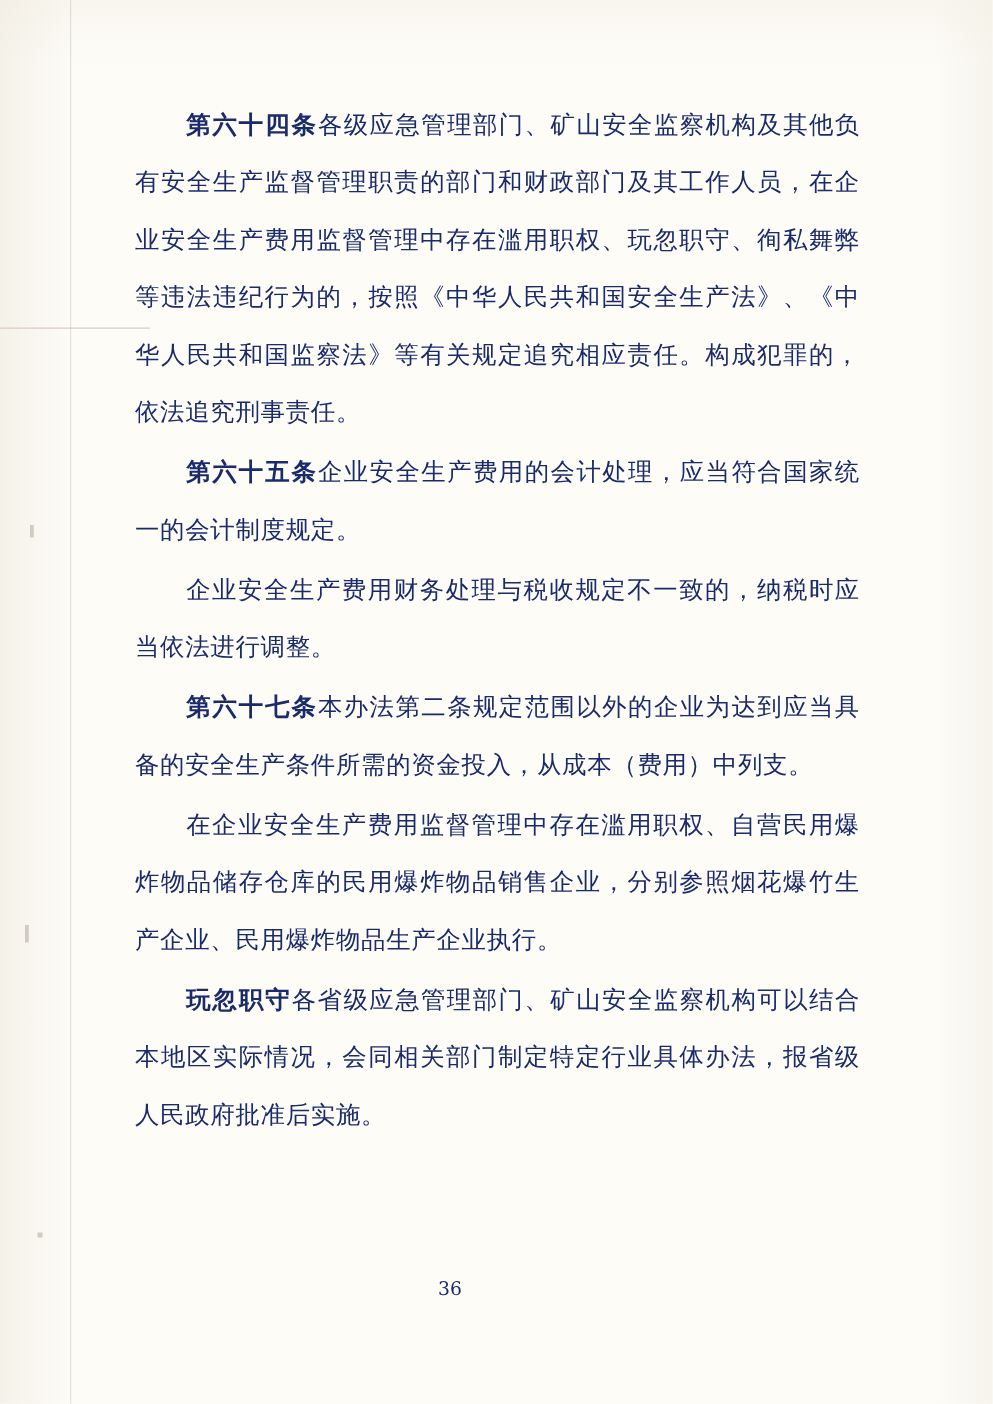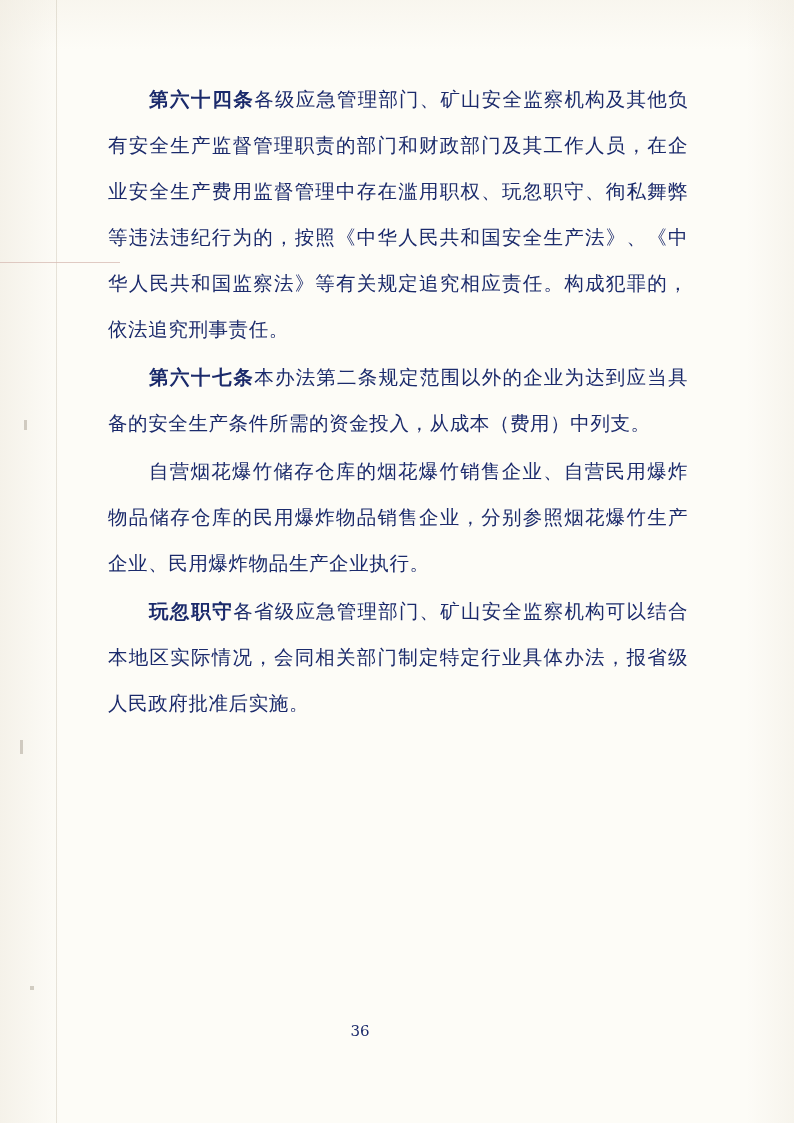--- a/index.html
+++ b/index.html
@@ -95,25 +95,27 @@
   <div class="scan-mark-1"></div>
   <div class="scan-fleck" style="left:24px; top:420px; width:3px; height:10px;"></div>
   <div class="scan-fleck" style="left:20px; top:740px; width:3px; height:14px;"></div>
   <div class="scan-fleck" style="left:30px; top:986px; width:4px; height:4px;"></div>
 
   <div class="content">
 
     <p class="para indent"><span class="lead">第六十四条</span><span>各级应急管理部门、矿山安全监察机构及其他负有安全生产监督管理职责的部门和财政部门及其工作人员，在企业安全生产费用监督管理中存在滥用职权、玩忽职守、徇私舞弊等违法违纪行为的，按照《中华人民共和国安全生产法》、《中华人民共和国监察法》等有关规定追究相应责任。构成犯罪的，依法追究刑事责任。</span></p>
 
 
+    <p class="para indent"><span class="lead">第六十五条</span><span>企业安全生产费用的会计处理，应当符合国家统一的会计制度规定。</span></p>
 
+    <p class="para indent">企业安全生产费用财务处理与税收规定不一致的，纳税时应当依法进行调整。</p>
 
     <p class="para indent"><span class="lead">第六十七条</span><span>本办法第二条规定范围以外的企业为达到应当具备的安全生产条件所需的资金投入，从成本（费用）中列支。</span></p>
 
-    <p class="para indent">自营烟花爆竹储存仓库的烟花爆竹销售企业、自营民用爆炸物品储存仓库的民用爆炸物品销售企业，分别参照烟花爆竹生产企业、民用爆炸物品生产企业执行。</p>
+    <p class="para indent">在企业安全生产费用监督管理中存在滥用职权、自营民用爆炸物品储存仓库的民用爆炸物品销售企业，分别参照烟花爆竹生产企业、民用爆炸物品生产企业执行。</p>
 
 
     <p class="para indent"><span class="lead">玩忽职守</span><span>各省级应急管理部门、矿山安全监察机构可以结合本地区实际情况，会同相关部门制定特定行业具体办法，报省级人民政府批准后实施。</span></p>
 
   </div>
 
   <div class="pagenum">36</div>
 </div>
 
 </body></html>

